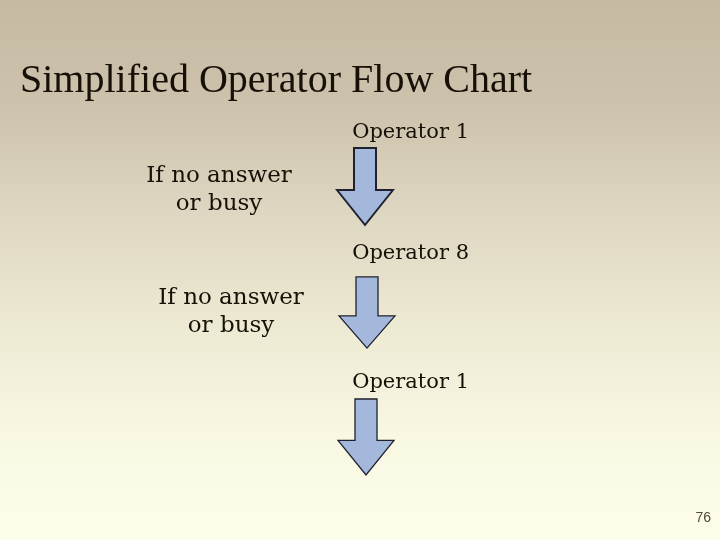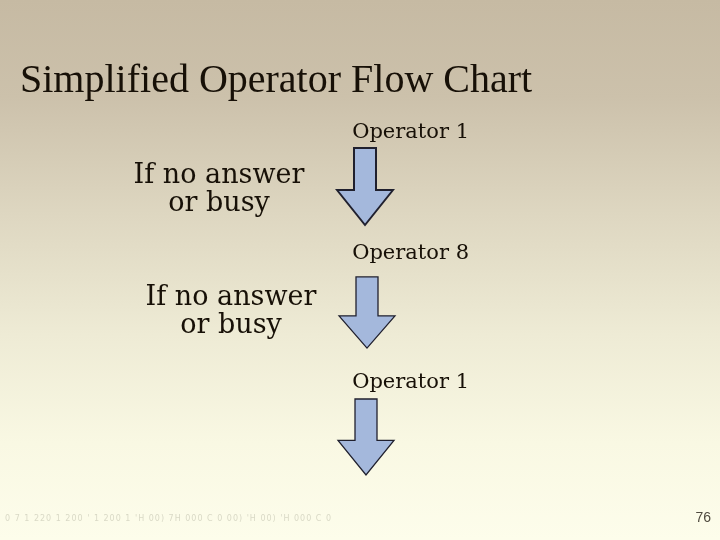--- a/index.html
+++ b/index.html
@@ -43,21 +43,21 @@
     line-height: 26px;
   }
   .op1  { left: 269px; top: 118px; }
   .op2  { left: 269px; top: 239px; }
   .op1b { left: 269px; top: 368px; }
 
   .cond {
     position: absolute;
     width: 200px;
     text-align: center;
-    font-size: 27px;
+    font-size: 23px;
     line-height: 28px;
   }
   .cond span { display: block; }
   .cond1 { left: 119px; top: 160px; }
   .cond2 { left: 131px; top: 282px; }
 
   .final-note {
     position: absolute;
     left: 181px;
     top: 477px;
@@ -133,17 +133,16 @@
     <polygon points="19,1 41,1 41,43 58,43 30,78 2,43 19,43"></polygon>
   </svg>
 
   <div class="op-label op1b">Operator 1</div>
 
   <svg class="arrow arrow3" viewBox="0 0 60 80" preserveAspectRatio="none" aria-hidden="true">
     <polygon points="19,1 41,1 41,43 58,43 30,78 2,43 19,43"></polygon>
   </svg>
 
 
-  <div class="watermark">0 7 1 220    1 200 ' 1 200    1 'H 00) 7H    000 C 0 00) 'H    00) 'H  000 C 0</div>
 
   <div class="page-number">76</div>
 
 </div>
 
 </body></html>

